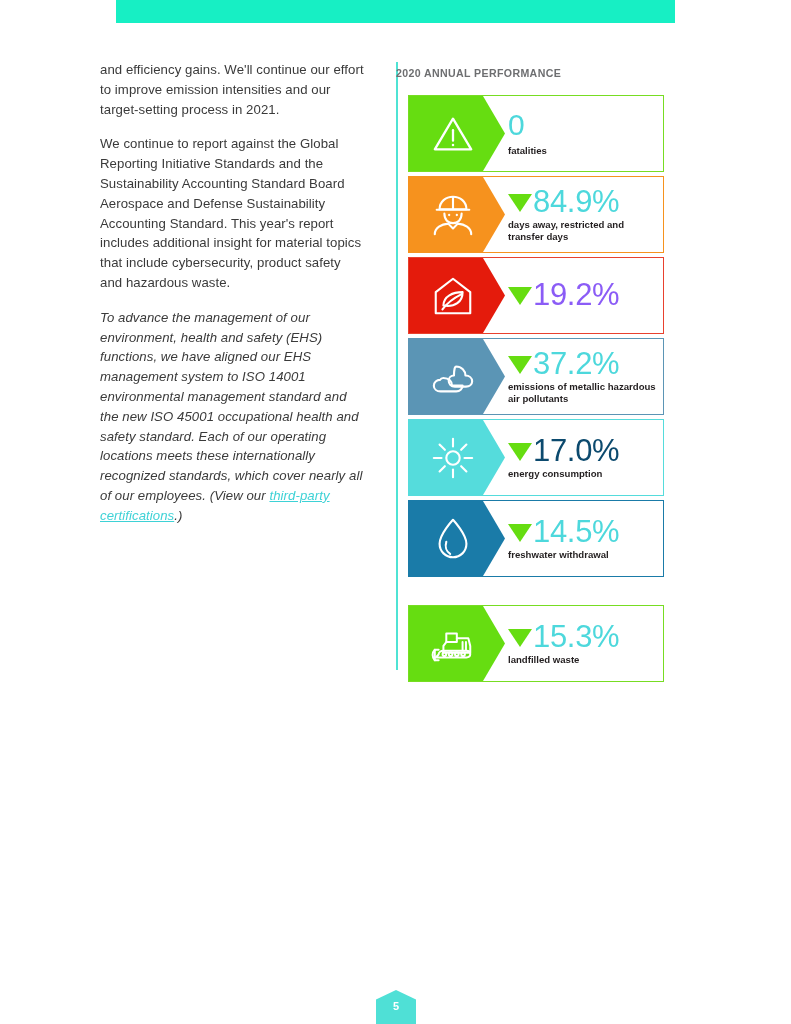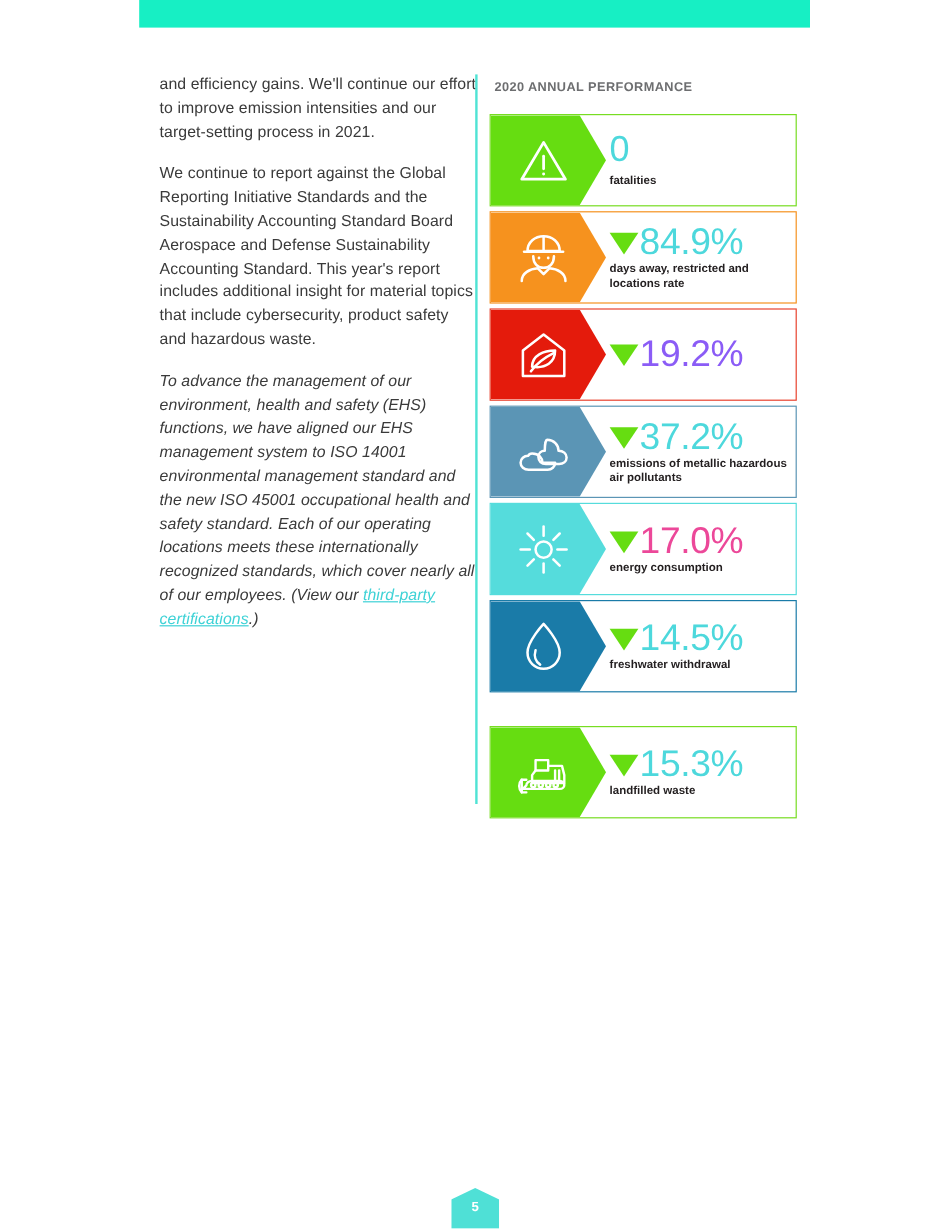--- a/index.html
+++ b/index.html
@@ -23,21 +23,21 @@
     left: 116px;
     top: 0px;
     width: 559px;
     height: 23px;
     background: #17EFC4;
   }
 
   
   .text-col {
     position: absolute;
-    left: 133px;
+    left: 100px;
     top: 60px;
     width: 264px;
   }
   .para {
     margin: 0 0 15px 0;
     font-size: 13.2px;
     line-height: 19.8px;
     color: #3a3a3a;
     letter-spacing: .005em;
   }
@@ -66,21 +66,20 @@
   }
   .info-title {
     position: absolute;
     left: 0px;
     top: 5px;
     font-size: 10.6px;
     font-weight: bold;
     letter-spacing: .035em;
     color: #6d6e70;
     white-space: nowrap;
-    padding-left: 16px;
   }
 
   .cards {
     position: absolute;
     left: 12px;
     top: 33px;
     width: 256px;
   }
 
   .card {
@@ -226,21 +225,21 @@
             <circle cx="28" cy="24" r="1.2" fill="#ffffff" stroke="none"></circle>
             <path d="M5 44 C5 37 12 33.5 19 33 L24 38 L29 33 C36 33.5 43 37 43 44"></path>
           </svg>
         </span>
       </div>
       <div class="card-body">
         <div class="stat-row">
           <span class="arrow-down" style="border-top-color: rgb(102, 221, 17);"></span>
           <span class="stat-value" style="color: rgb(77, 216, 220);">84.9%</span>
         </div>
-        <div class="card-label">days away, restricted and locations rate</div>
+        <div class="card-label">days away, restricted and transfer days</div>
       </div>
     </div>
 
     <div class="card" style="border-color: rgb(232, 65, 46);">
       <div class="chev" style="background: rgb(228, 27, 12);">
         <span>
           <svg viewBox="0 0 48 48" fill="none" stroke="#ffffff" stroke-width="2.2" stroke-linejoin="round" stroke-linecap="round">
             <path d="M6 20 L24 6 L42 20 L42 42 L6 42 Z"></path>
             <path d="M14 34 C14 24 24 20 34 20 C34 30 26 36 14 34 Z"></path>
             <path d="M13 38 C18 31 25 26 33 22"></path>
@@ -285,21 +284,21 @@
             <line x1="10" y1="10" x2="15.5" y2="15.5"></line>
             <line x1="32.5" y1="32.5" x2="38" y2="38"></line>
             <line x1="38" y1="10" x2="32.5" y2="15.5"></line>
             <line x1="15.5" y1="32.5" x2="10" y2="38"></line>
           </svg>
         </span>
       </div>
       <div class="card-body">
         <div class="stat-row">
           <span class="arrow-down" style="border-top-color: rgb(102, 221, 17);"></span>
-          <span class="stat-value" style="color: #ec4899;">17.0%</span>
+          <span class="stat-value" style="color: #0c4a6e;">17.0%</span>
         </div>
         <div class="card-label">energy consumption</div>
       </div>
     </div>
 
     <div class="card" style="border-color: rgb(26, 123, 168);">
       <div class="chev" style="background: rgb(26, 123, 168);">
         <span>
           <svg viewBox="0 0 48 48" fill="none" stroke="#ffffff" stroke-width="2.2" stroke-linejoin="round" stroke-linecap="round">
             <path d="M24 4 C24 4 38 19 38 29 C38 37 31.7 43 24 43 C16.3 43 10 37 10 29 C10 19 24 4 24 4 Z"></path>

